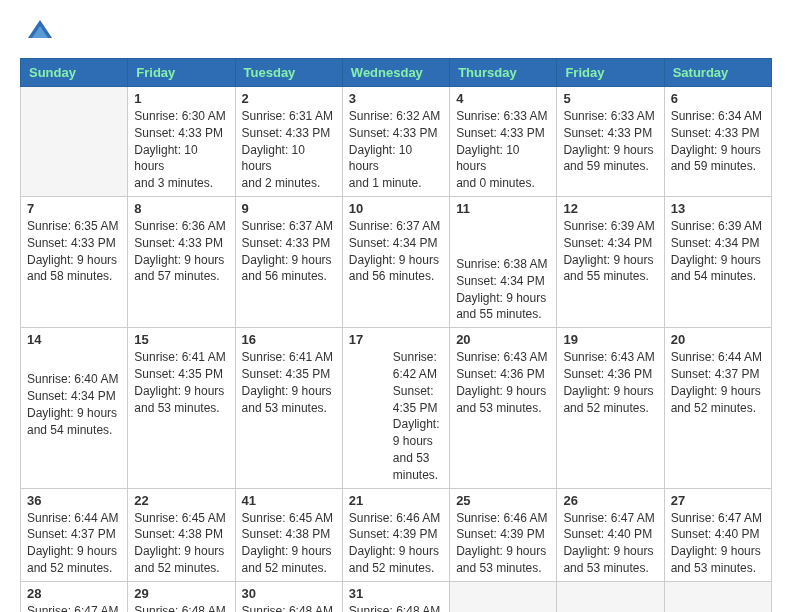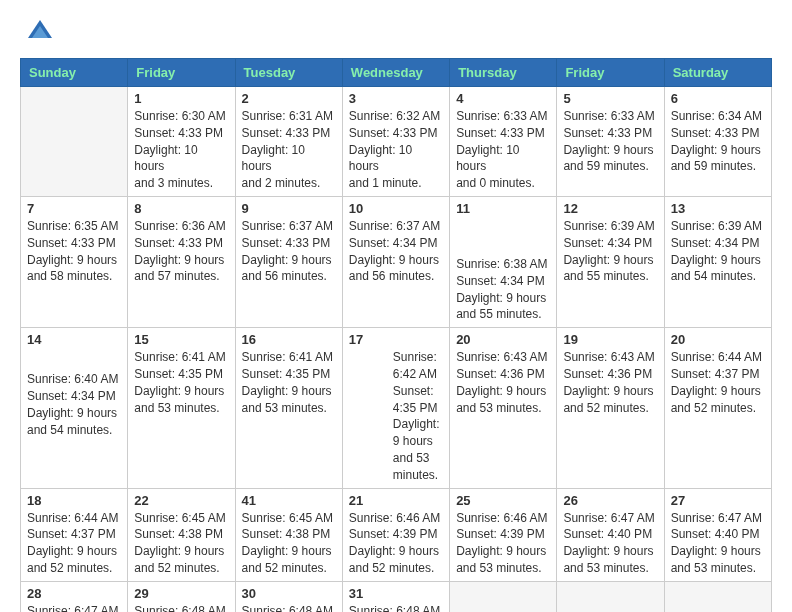--- a/index.html
+++ b/index.html
@@ -267,21 +267,21 @@
           <td>
             <div class="day-number">20</div>
             <div class="day-info" style="white-space: pre-line;">Sunrise: 6:44 AM
 Sunset: 4:37 PM
 Daylight: 9 hours
 and 52 minutes.</div>
           </td>
         </tr>
         <tr>
           <td>
-            <div class="day-number">18</div>
+            <div class="day-number">36</div>
             <div class="day-info" style="white-space: pre-line;">Sunrise: 6:44 AM
 Sunset: 4:37 PM
 Daylight: 9 hours
 and 52 minutes.</div>
           </td>
           <td>
             <div class="day-number">22</div>
             <div class="day-info" style="white-space: pre-line;">Sunrise: 6:45 AM
 Sunset: 4:38 PM
 Daylight: 9 hours

